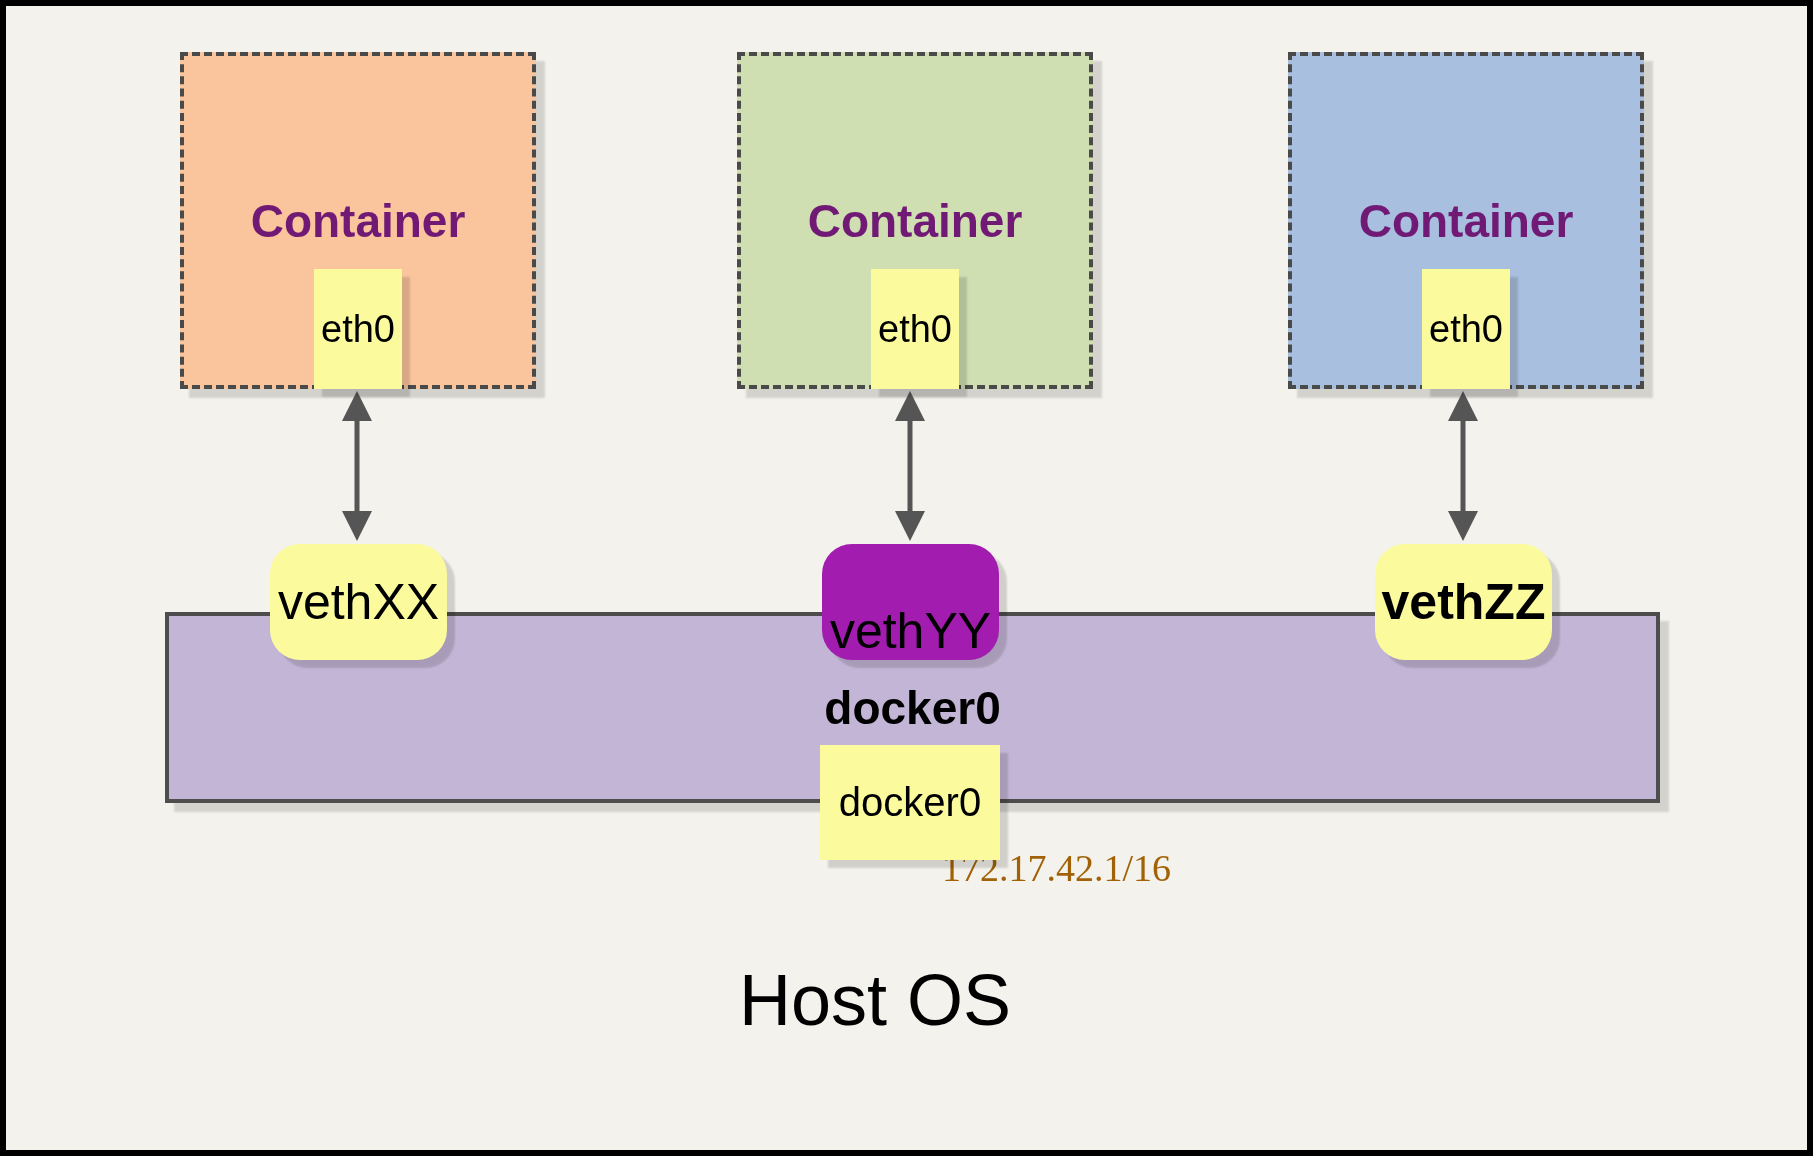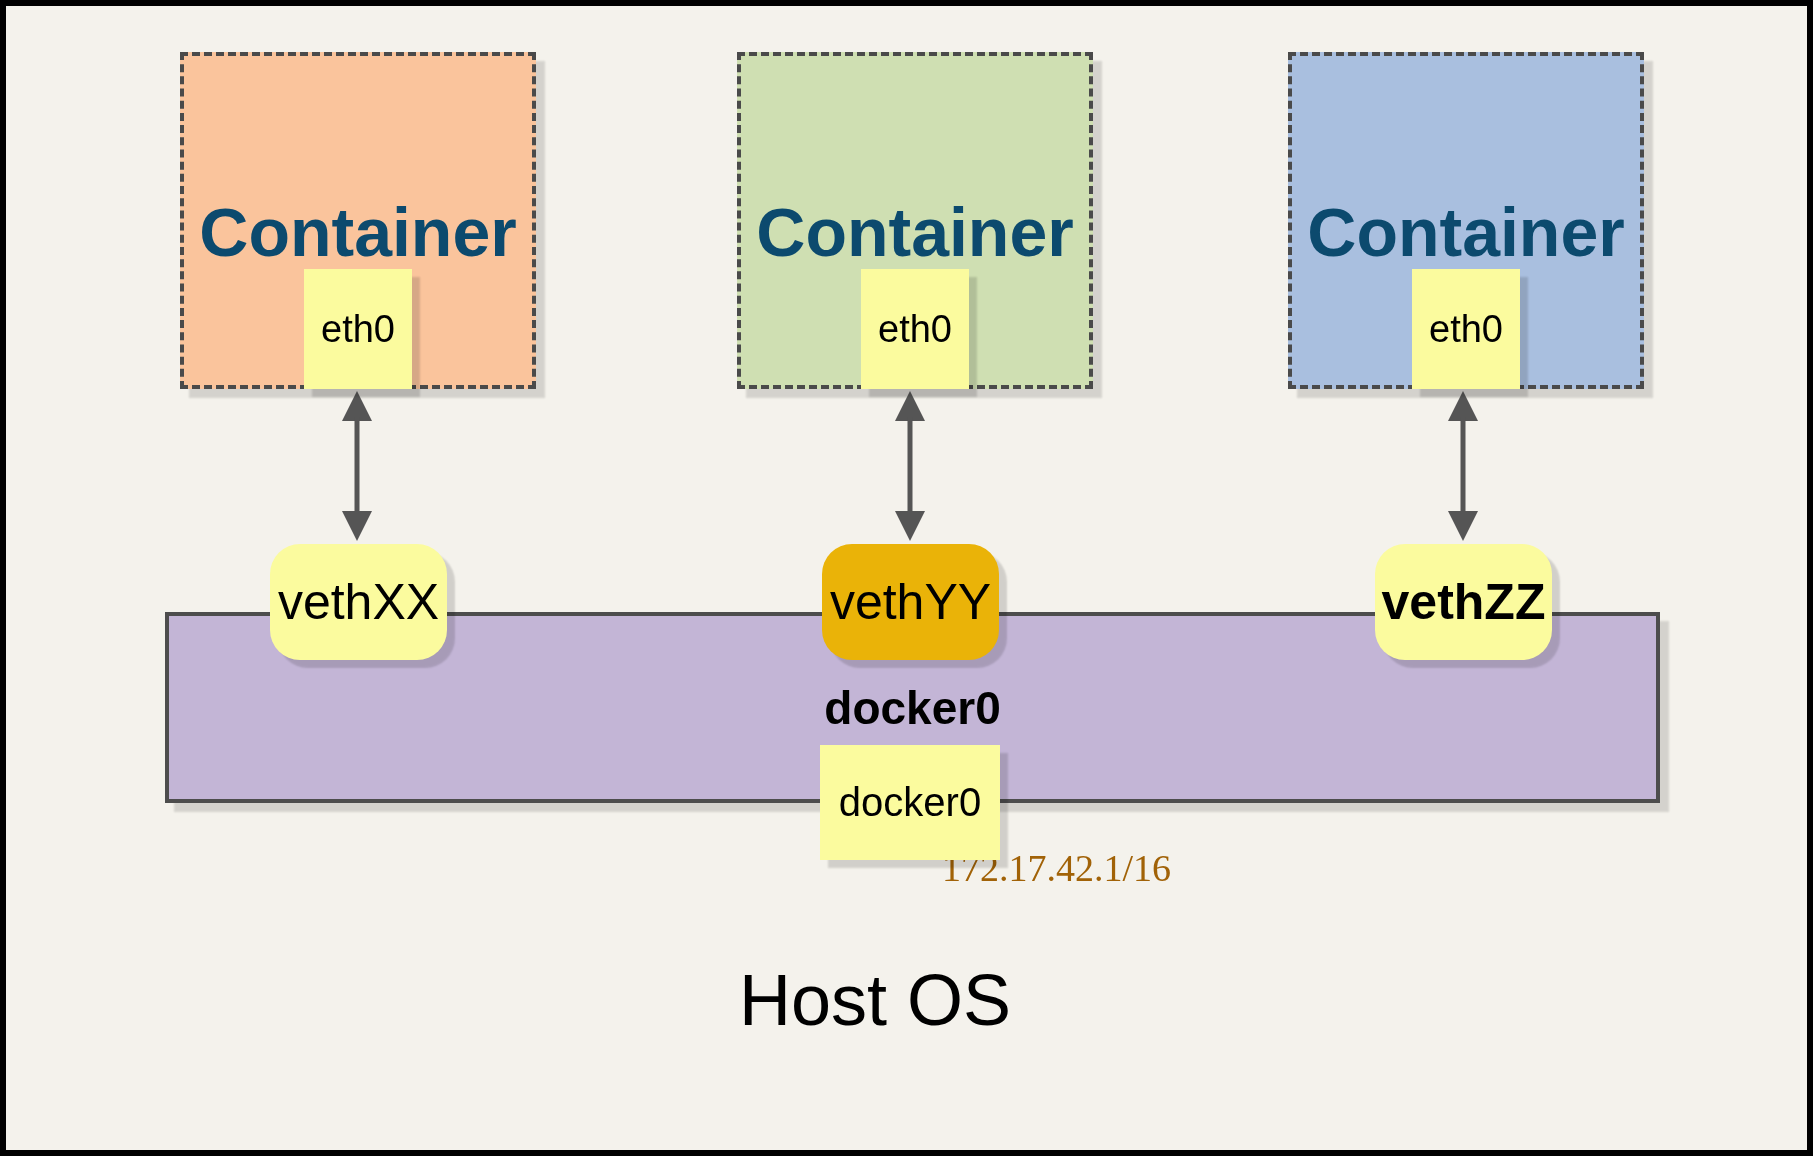--- a/index.html
+++ b/index.html
@@ -20,34 +20,34 @@
     border:4px dashed #4A4A4A;
     box-shadow:9px 9px 2px rgba(0,0,0,0.13);
   }
   .container-box.c1{left:174px;}
   .container-box.c2{left:731px;}
   .container-box.c3{left:1282px;}
   .container-title{
     position:absolute;
     top:142px;left:0;width:100%;
     text-align:center;
-    font-size:68px;font-weight:bold;color:#0c4a6e;
+    font-size:46px;font-weight:bold;color:#701a75;
     line-height:1;
   }
   
   .note{
     position:absolute;
     display:flex;align-items:center;justify-content:center;
     font-size:38px;color:#000;
     box-shadow:8px 8px 2px rgba(0,0,0,0.14);
     z-index:5;
   }
   .eth-box{
     left:50%;bottom:-4px;transform:translateX(-50%);
-    width:108px;height:120px;
+    width:88px;height:120px;
   }
   .veth-box{
     top:538px;width:177px;height:116px;
     font-size:50px;
     border-radius:30px;
   }
   .veth-box.v1{left:264px;}
   .veth-box.v2{left:816px;}
   .veth-box.v3{left:1369px;font-weight:bold;}
   .docker0-box{
@@ -156,21 +156,21 @@
     <div class="head-down"></div>
   </div>
 
   <div class="bridge-bar" style="background-color: rgb(195, 181, 214);">
     <div class="bridge-title">docker0</div>
   </div>
 
   <div class="note veth-box v1" style="background-color: rgb(251, 251, 158);">
     <span>vethXX</span>
   </div>
-  <div class="note veth-box v2" style="background-color: #eab308;">
+  <div class="note veth-box v2" style="background-color: #a21caf; align-items: flex-end;">
     <span>vethYY</span>
   </div>
   <div class="note veth-box v3" style="background-color: rgb(251, 251, 158);">
     <span>vethZZ</span>
   </div>
 
   <div class="note docker0-box" style="background-color: rgb(251, 251, 158);">
     <span>docker0</span>
   </div>
 

